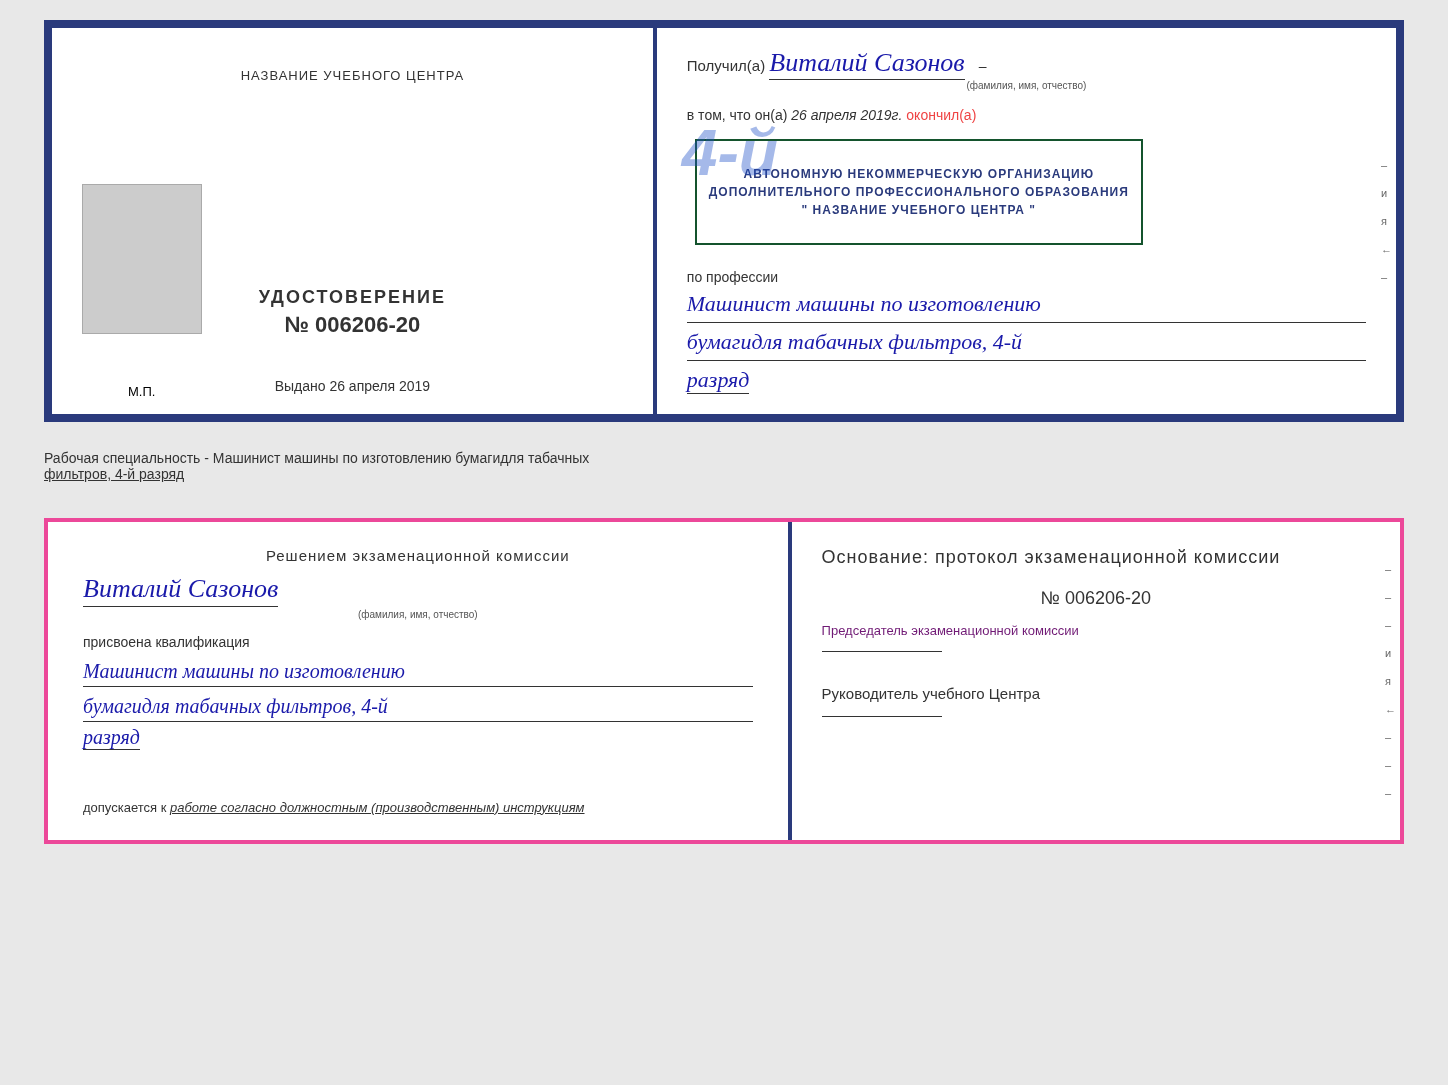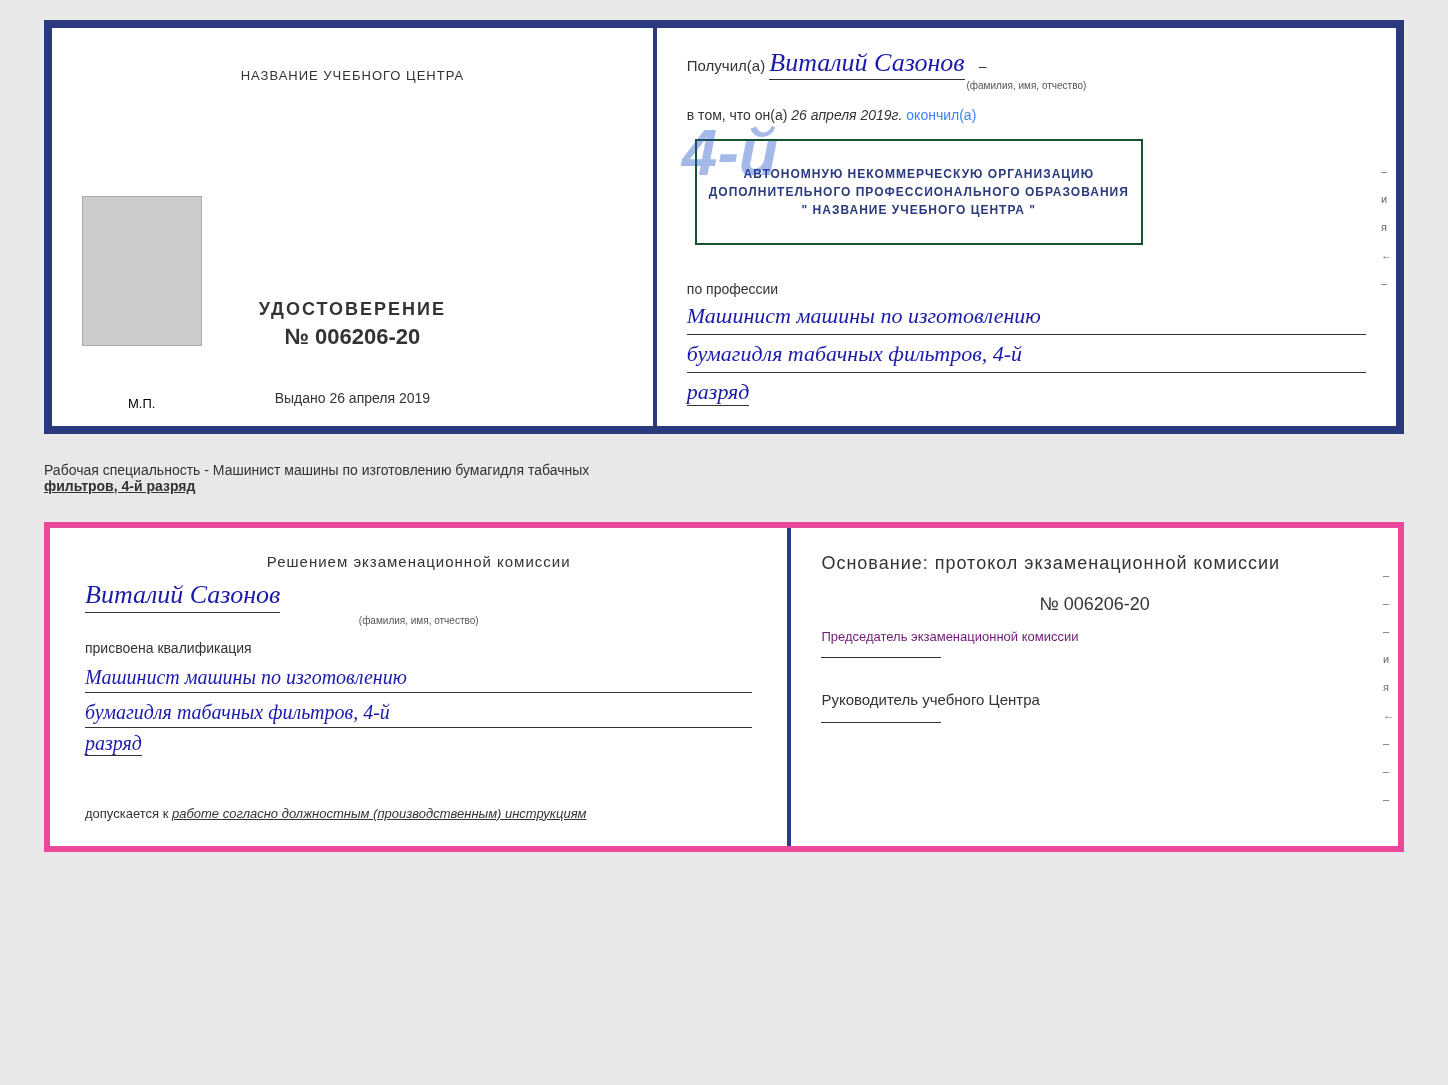--- a/index.html
+++ b/index.html
@@ -136,21 +136,21 @@
       margin-top: 16px;
     }
 
     .date-inline {
       font-style: italic;
       color: #333;
     }
 
     .okonchil-label {
       font-size: 14px;
-      color: #3b82f6;
+      color: #ef4444;
     }
 
     .stamp-block {
       position: relative;
       margin-top: 8px;
       padding: 8px;
     }
 
     .stamp-text {
       border: 2px solid #14532d;
@@ -179,21 +179,21 @@
       font-weight: 900;
       color: rgba(30, 80, 200, 0.4);
       font-style: italic;
       z-index: 10;
       line-height: 1;
     }
 
     .po-professii {
       font-size: 14px;
       color: #333;
-      margin-top: 28px;
+      margin-top: 16px;
     }
 
     .profession-name {
       font-size: 22px;
       color: #1a1aaa;
       font-family: 'Georgia', serif;
       font-style: italic;
       border-bottom: 1px solid #333;
       padding-bottom: 2px;
       display: block;
@@ -215,30 +215,29 @@
     .bottom-label {
       width: 1360px;
       margin: 0 auto;
       font-size: 14px;
       color: #333;
       padding: 4px 0;
     }
 
     .underline-text {
       text-decoration: underline;
-      font-weight: bold;
     }
 
     
     .certificate-bottom {
       display: flex;
-      border: 6px solid #ec4899;
+      border: 4px solid #ec4899;
       background: #fff;
       width: 1360px;
-      margin: 0 auto;
+      margin: 8px auto;
       position: relative;
     }
 
     .bot-left {
       width: 55%;
       border-right: 4px solid #2a3a7c;
       padding: 25px 35px 25px 35px;
       position: relative;
     }
 

